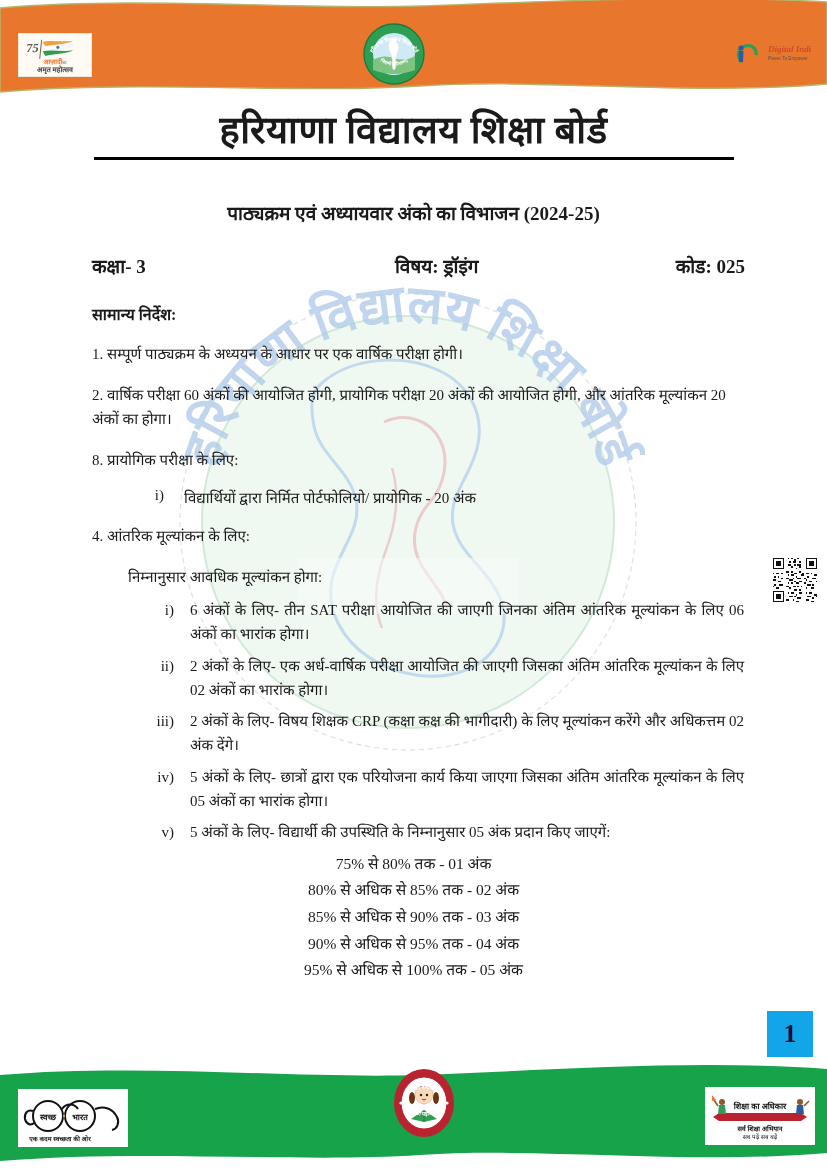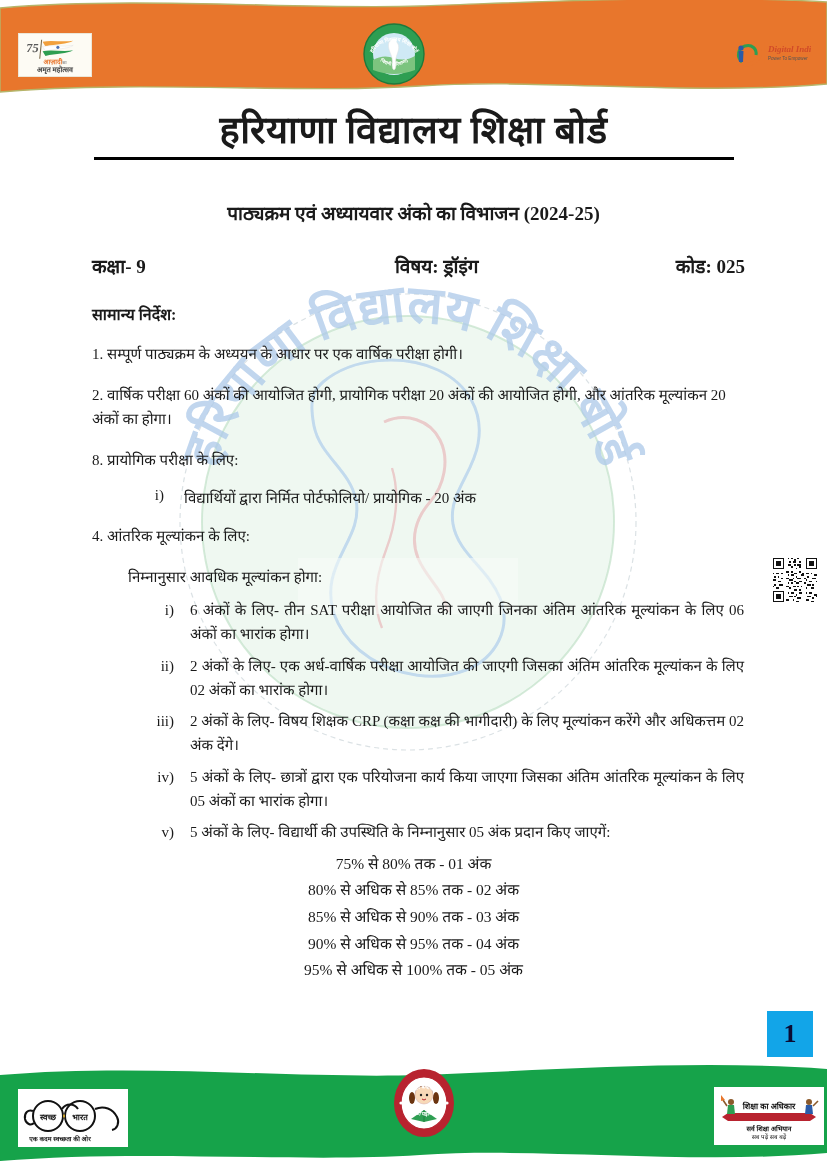--- a/index.html
+++ b/index.html
@@ -94,21 +94,21 @@
   .logo-beti {
     position: absolute;
     left: 393px; bottom: 30px;
     width: 62px; height: 72px;
     z-index: 3;
   }
   .logo-beti svg { display:block; width:100%; height:100%; }
 
   .logo-rte {
     position: absolute;
-    right: 3px; bottom: 24px;
+    right: 12px; bottom: 24px;
     width: 110px; height: 58px;
     background: #a16207;
     z-index: 3;
   }
   .logo-rte svg { display:block; width:100%; height:100%; }
 
   
   .content {
     position: absolute;
     left: 0; top: 0;
@@ -441,21 +441,21 @@
 
   <div class="content">
 
     <div class="title-wrap">
       <h1 class="doc-title">हरियाणा विद्यालय शिक्षा बोर्ड</h1>
     </div>
 
     <div class="doc-subtitle">पाठ्यक्रम एवं अध्यायवार अंको का विभाजन (2024-25)</div>
 
     <div class="meta-row">
-      <div class="meta-class">कक्षा- 9</div>
+      <div class="meta-class">कक्षा- 3</div>
       <div class="meta-subject">विषय: ड्रॉइंग</div>
       <div class="meta-code">कोड: 025</div>
     </div>
 
     <div class="gen-head">सामान्य निर्देश:</div>
 
     <div class="instr">1. सम्पूर्ण पाठ्यक्रम के अध्ययन के आधार पर एक वार्षिक परीक्षा होगी।</div>
     <div class="instr">2. वार्षिक परीक्षा 60 अंकों की आयोजित होगी, प्रायोगिक परीक्षा 20 अंकों की आयोजित होगी, और आंतरिक मूल्यांकन 20 अंकों का होगा।</div>
     <div class="instr">8. प्रायोगिक परीक्षा के लिए:</div>
 

